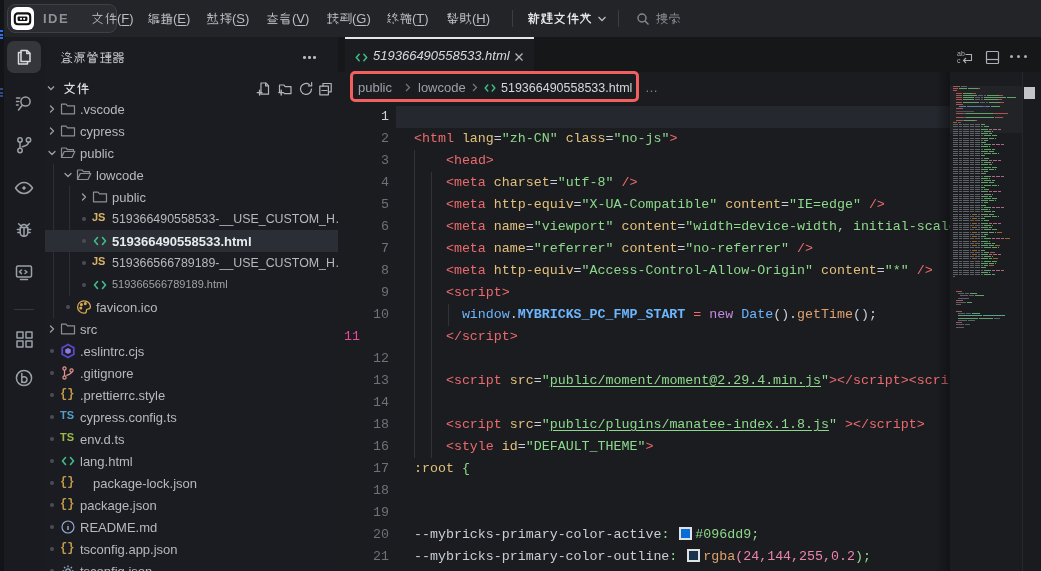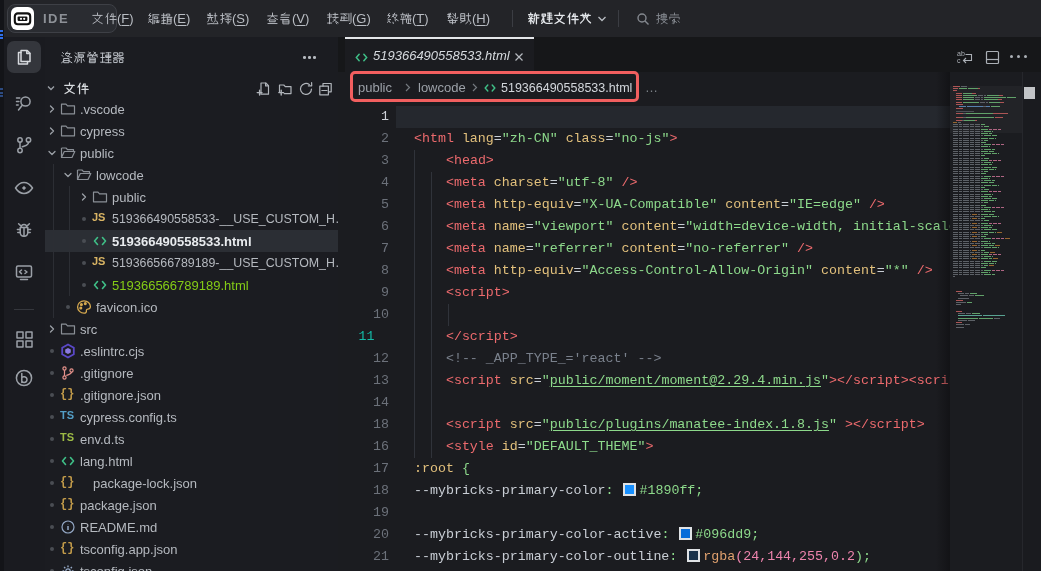--- a/index.html
+++ b/index.html
@@ -439,21 +439,21 @@
     </svg>
 <div class="a" style="left:112px;top:234px;font-size:13px;color:#e8ebee;font-weight:bold;white-space:nowrap">519366490558533.html</div>
 <div class="a" style="left:82px;top:261px;width:4px;height:4px;border-radius:50%;background:#4a4d53"></div>
 <div class="a" style="left:92px;top:255px;width:16px;font-family:'Liberation Sans';font-size:11px;font-weight:bold;color:#d9b464;letter-spacing:0px">JS</div>
 <div class="a" style="left:112px;top:256px;font-size:12.4px;color:#b5b9bf;font-weight:normal;white-space:nowrap">519366566789189-__USE_CUSTOM_H…</div>
 <div class="a" style="left:82px;top:283px;width:4px;height:4px;border-radius:50%;background:#4a4d53"></div>
 <svg class="a" style="left:92px;top:277px" width="16" height="16" viewBox="0 0 16 16" fill="none" stroke="#3fbf87" stroke-width="1.6" stroke-linecap="round" stroke-linejoin="round">
       <path d="M5.5 4.5 L2.5 8 L5.5 11.5"></path>
       <path d="M10.5 4.5 L13.5 8 L10.5 11.5"></path>
     </svg>
-<div class="a" style="left:112px;top:278px;font-size:13px;color:#84cc16;font-weight:normal;white-space:nowrap">519366566789189.html</div>
+<div class="a" style="left:112px;top:278px;font-size:11px;color:#a3a3a3;font-weight:normal;white-space:nowrap">519366566789189.html</div>
 <div class="a" style="left:66px;top:305px;width:4px;height:4px;border-radius:50%;background:#4a4d53"></div>
 <svg class="a" style="left:76px;top:299px" width="16" height="16" viewBox="0 0 16 16" fill="none" stroke="#d6a94f" stroke-width="1.3">
       <path d="M8 1.8 C11.6 1.8 14.4 4.4 14.4 7.6 C14.4 9.4 13.2 10.2 11.8 10.2 C10.8 10.2 10.2 10.8 10.4 11.8 C10.6 13 9.8 14.2 8 14.2 C4.6 14.2 1.6 11.4 1.6 8 C1.6 4.6 4.4 1.8 8 1.8 Z"></path>
       <circle cx="5.4" cy="5.6" r="0.9" fill="#d6a94f"></circle>
       <circle cx="9.3" cy="4.6" r="0.9" fill="#d6a94f"></circle>
       <circle cx="4.8" cy="9" r="0.9" fill="#d6a94f"></circle>
     </svg>
 <div class="a" style="left:96px;top:300px;font-size:13px;color:#b5b9bf;font-weight:normal;white-space:nowrap">favicon.ico</div>
 <svg class="a" style="left:47px;top:324px" width="10" height="10" viewBox="0 0 10 10" fill="none" stroke="#9ba0a7" stroke-width="1.3" stroke-linecap="round" stroke-linejoin="round">
       <path d="M3.5 2 L6.5 5 L3.5 8"></path>
@@ -472,21 +472,21 @@
 <svg class="a" style="left:60px;top:365px" width="16" height="16" viewBox="0 0 16 16" fill="none" stroke="#e8938c" stroke-width="1.2">
       <circle cx="4.5" cy="3.5" r="1.6"></circle>
       <circle cx="4.5" cy="12.5" r="1.6"></circle>
       <circle cx="11.5" cy="5.5" r="1.6"></circle>
       <path d="M4.5 5.1 V10.9"></path>
       <path d="M11.5 7.1 C11.5 9.5 8.5 9.2 6.3 10.5"></path>
     </svg>
 <div class="a" style="left:80px;top:366px;font-size:13px;color:#b5b9bf;font-weight:normal;white-space:nowrap">.gitignore</div>
 <div class="a" style="left:50px;top:393px;width:4px;height:4px;border-radius:50%;background:#4a4d53"></div>
 <div class="a" style="left:60px;top:387px;font-family:'Liberation Mono';font-size:12px;font-weight:bold;color:#c29b4a">{}</div>
-<div class="a" style="left:80px;top:388px;font-size:13px;color:#b5b9bf;font-weight:normal;white-space:nowrap">.gitignore.json</div>
+<div class="a" style="left:80px;top:388px;font-size:13px;color:#b5b9bf;font-weight:normal;white-space:nowrap">.prettierrc.style</div>
 <div class="a" style="left:50px;top:415px;width:4px;height:4px;border-radius:50%;background:#4a4d53"></div>
 <div class="a" style="left:60px;top:409px;font-family:'Liberation Sans';font-size:11px;font-weight:bold;color:#539ec6">TS</div>
 <div class="a" style="left:80px;top:410px;font-size:13px;color:#b5b9bf;font-weight:normal;white-space:nowrap">cypress.config.ts</div>
 <div class="a" style="left:50px;top:437px;width:4px;height:4px;border-radius:50%;background:#4a4d53"></div>
 <div class="a" style="left:60px;top:431px;font-family:'Liberation Sans';font-size:11px;font-weight:bold;color:#9cba45">TS</div>
 <div class="a" style="left:80px;top:432px;font-size:13px;color:#b5b9bf;font-weight:normal;white-space:nowrap">env.d.ts</div>
 <div class="a" style="left:50px;top:459px;width:4px;height:4px;border-radius:50%;background:#4a4d53"></div>
 <svg class="a" style="left:60px;top:453px" width="16" height="16" viewBox="0 0 16 16" fill="none" stroke="#3fbf87" stroke-width="1.6" stroke-linecap="round" stroke-linejoin="round">
       <path d="M5.5 4.5 L2.5 8 L5.5 11.5"></path>
       <path d="M10.5 4.5 L13.5 8 L10.5 11.5"></path>
@@ -557,21 +557,21 @@
 <div class="a mono" style="left:344px;top:106px;width:45px;text-align:right;color:#cfd3d9">1</div>
 <div class="a mono" style="left:344px;top:128px;width:45px;text-align:right;color:#6c717a">2</div>
 <div class="a mono" style="left:344px;top:150px;width:45px;text-align:right;color:#6c717a">3</div>
 <div class="a mono" style="left:344px;top:172px;width:45px;text-align:right;color:#6c717a">4</div>
 <div class="a mono" style="left:344px;top:194px;width:45px;text-align:right;color:#6c717a">5</div>
 <div class="a mono" style="left:344px;top:216px;width:45px;text-align:right;color:#6c717a">6</div>
 <div class="a mono" style="left:344px;top:238px;width:45px;text-align:right;color:#6c717a">7</div>
 <div class="a mono" style="left:344px;top:260px;width:45px;text-align:right;color:#6c717a">8</div>
 <div class="a mono" style="left:344px;top:282px;width:45px;text-align:right;color:#6c717a">9</div>
 <div class="a mono" style="left:344px;top:304px;width:45px;text-align:right;color:#6c717a">10</div>
-<div class="a mono" style="left:344px;top:326px;width:45px;text-align:center;color:#14b8a6">11</div>
+<div class="a mono" style="left:344px;top:326px;width:45px;text-align:left;color:#ec4899">11</div>
 <div class="a mono" style="left:344px;top:348px;width:45px;text-align:right;color:#6c717a">12</div>
 <div class="a mono" style="left:344px;top:370px;width:45px;text-align:right;color:#6c717a">13</div>
 <div class="a mono" style="left:344px;top:392px;width:45px;text-align:right;color:#6c717a">14</div>
 <div class="a mono" style="left:344px;top:414px;width:45px;text-align:right;color:#6c717a">18</div>
 <div class="a mono" style="left:344px;top:436px;width:45px;text-align:right;color:#6c717a">16</div>
 <div class="a mono" style="left:344px;top:458px;width:45px;text-align:right;color:#6c717a">17</div>
 <div class="a mono" style="left:344px;top:480px;width:45px;text-align:right;color:#6c717a">18</div>
 <div class="a mono" style="left:344px;top:502px;width:45px;text-align:right;color:#6c717a">19</div>
 <div class="a mono" style="left:344px;top:524px;width:45px;text-align:right;color:#6c717a">20</div>
 <div class="a mono" style="left:344px;top:546px;width:45px;text-align:right;color:#6c717a">21</div>
@@ -580,28 +580,27 @@
 <div class="a" style="left:448px;top:304px;width:1px;height:22px;background:#30333a"></div>
 <div class="a" style="left:414px;top:106px;width:536px;height:465px;overflow:hidden">
 <div class="mono" style="position:absolute;left:0;top:22px;height:22px"><span class="t">&lt;html</span> <span class="at">lang</span><span class="p">=</span><span class="s">"zh-CN"</span> <span class="at">class</span><span class="p">=</span><span class="s">"no-js"</span><span class="t">&gt;</span></div>
 <div class="mono" style="position:absolute;left:16px;top:44px;height:22px">  <span class="t">&lt;head&gt;</span></div>
 <div class="mono" style="position:absolute;left:0;top:66px;height:22px">    <span class="t">&lt;meta</span> <span class="at">charset</span><span class="p">=</span><span class="s">"utf-8"</span> <span class="t">/&gt;</span></div>
 <div class="mono" style="position:absolute;left:0;top:88px;height:22px">    <span class="t">&lt;meta</span> <span class="at">http-equiv</span><span class="p">=</span><span class="s">"X-UA-Compatible"</span> <span class="at">content</span><span class="p">=</span><span class="s">"IE=edge"</span> <span class="t">/&gt;</span></div>
 <div class="mono" style="position:absolute;left:0;top:110px;height:22px">    <span class="t">&lt;meta</span> <span class="at">name</span><span class="p">=</span><span class="s">"viewport"</span> <span class="at">content</span><span class="p">=</span><span class="s">"width=device-width, initial-scale=1.0"</span> </div>
 <div class="mono" style="position:absolute;left:0;top:132px;height:22px">    <span class="t">&lt;meta</span> <span class="at">name</span><span class="p">=</span><span class="s">"referrer"</span> <span class="at">content</span><span class="p">=</span><span class="s">"no-referrer"</span> <span class="t">/&gt;</span></div>
 <div class="mono" style="position:absolute;left:0;top:154px;height:22px">    <span class="t">&lt;meta</span> <span class="at">http-equiv</span><span class="p">=</span><span class="s">"Access-Control-Allow-Origin"</span> <span class="at">content</span><span class="p">=</span><span class="s">"*"</span> <span class="t">/&gt;</span></div>
 <div class="mono" style="position:absolute;left:0;top:176px;height:22px">    <span class="t">&lt;script&gt;</span></div>
+<div class="mono" style="position:absolute;left:0;top:198px;height:22px">      <span class="b">window</span><span class="p">.</span><span class="b" style="font-weight:bold">MYBRICKS_PC_FMP_START</span> <span class="t">=</span> <span class="pu">new</span> <span class="b">Date</span><span class="p">().</span><span class="o">getTime</span><span class="p">();</span></div>
 <div class="mono" style="position:absolute;left:0;top:220px;height:22px">    <span class="t">&lt;/script&gt;</span></div>
-<div class="mono" style="position:absolute;left:0;top:242px;height:22px">    <span class="c">&lt;!-- _APP_TYPE_='react' --&gt;</span></div>
 <div class="mono" style="position:absolute;left:0;top:264px;height:22px">    <span class="t">&lt;script</span> <span class="at">src</span><span class="p">=</span><span class="s">"<span class="u">public/moment/moment@2.29.4.min.js</span>"</span><span class="t">&gt;&lt;/script&gt;&lt;scrip</span></div>
 <div class="mono" style="position:absolute;left:0;top:286px;height:22px"></div>
 <div class="mono" style="position:absolute;left:0;top:308px;height:22px">    <span class="t">&lt;script</span> <span class="at">src</span><span class="p">=</span><span class="s">"<span class="u">public/plugins/manatee-index.1.8.js</span>"</span> <span class="t">&gt;&lt;/script&gt;</span></div>
 <div class="mono" style="position:absolute;left:0;top:330px;height:22px">    <span class="t">&lt;style</span> <span class="at">id</span><span class="p">=</span><span class="s">"DEFAULT_THEME"</span><span class="t">&gt;</span></div>
 <div class="mono" style="position:absolute;left:0;top:352px;height:22px"><span class="at">:root</span> <span class="s">{</span></div>
-<div class="mono" style="position:absolute;left:0;top:374px;height:22px"><span class="p">--mybricks-primary-color</span><span class="s">:</span> <span class="sw" style="background:#1890ff"></span><span class="s">#1890ff</span><span class="s">;</span></div>
 <div class="mono" style="position:absolute;left:0;top:418px;height:22px"><span class="p">--mybricks-primary-color-active</span><span class="s">:</span> <span class="sw" style="background:#096dd9"></span><span class="s">#096dd9</span><span class="s">;</span></div>
 <div class="mono" style="position:absolute;left:0;top:440px;height:22px"><span class="p">--mybricks-primary-color-outline</span><span class="s">:</span> <span class="sw" style="background:rgba(24,144,255,0.2)"></span><span class="o">rgba</span><span class="n">(24,144,255,0.2</span><span class="s">)</span><span class="s">;</span></div>
 </div>
 <div class="a" style="left:936px;top:72px;width:14px;height:499px;background:linear-gradient(to right, rgba(10,10,12,0), rgba(10,10,12,0.5))"></div>
 <div class="a" style="left:953.0px;top:86px;width:7.0px;height:1px;background:#ad5555"></div>
     <div class="a" style="left:961.0px;top:86px;width:6.0px;height:1px;background:#5d6167"></div>
     <div class="a" style="left:953.0px;top:88px;width:5.0px;height:1px;background:#ad5555"></div>
     <div class="a" style="left:959.0px;top:88px;width:8.0px;height:1px;background:#61a169"></div>
     <div class="a" style="left:968.0px;top:88px;width:10.0px;height:1px;background:#61a169"></div>
     <div class="a" style="left:978.0px;top:88px;width:2.0px;height:1px;background:#ad5555"></div>

